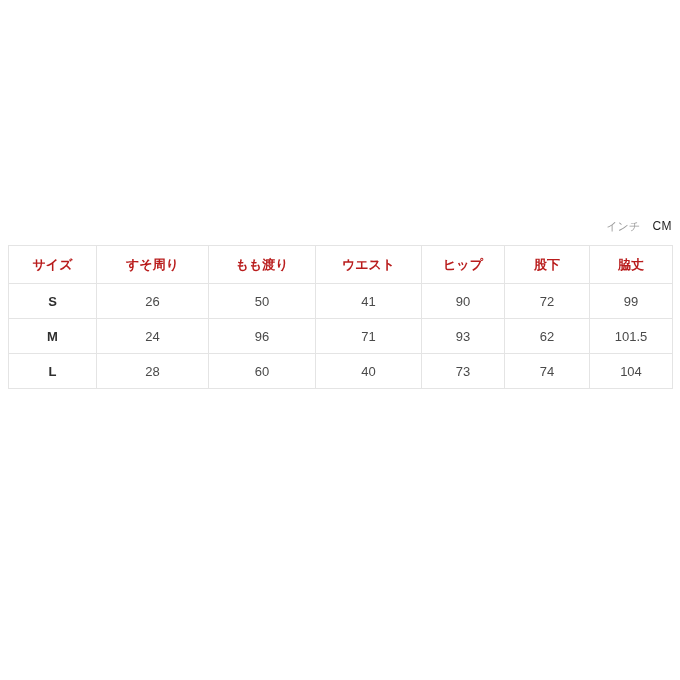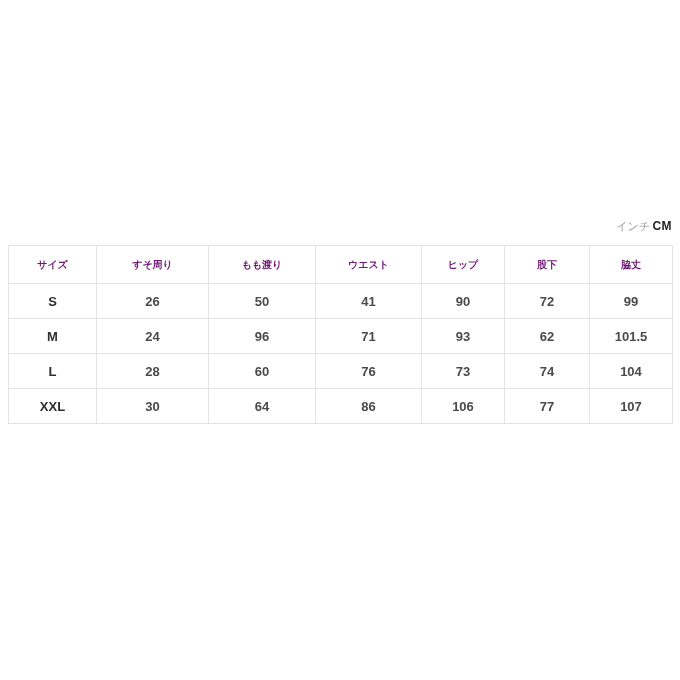--- a/index.html
+++ b/index.html
@@ -16,33 +16,33 @@
     height: 680px;
     background: #ffffff;
   }
   
   .unit-toggle {
     position: absolute;
     top: 219px;
     right: 8px;
     display: flex;
     align-items: baseline;
-    gap: 2px;
+    gap: 12px;
   }
   .unit-inch {
     font-size: 11px;
     color: #9b9b9b;
     font-weight: 400;
     cursor: pointer;
     letter-spacing: 0.2px;
   }
   .unit-cm {
     font-size: 12px;
     color: #1f1f1f;
-    font-weight: 700;
+    font-weight: 400;
     cursor: pointer;
     letter-spacing: 0.4px;
   }
   
   table.size-chart {
     position: absolute;
     top: 245px;
     left: 8px;
     width: 664px;
     border-collapse: collapse;
@@ -50,28 +50,28 @@
   }
   table.size-chart th,
   table.size-chart td {
     border: 1px solid #e4e4e4;
     text-align: center;
     vertical-align: middle;
     background: #ffffff;
   }
   table.size-chart thead th {
     height: 38px;
-    font-size: 10px;
+    font-size: 13px;
     font-weight: 700;
-    color: #701a75;
+    color: #b91c1c;
   }
   table.size-chart tbody td {
     height: 35px;
     font-size: 13px;
-    font-weight: 700;
+    font-weight: 400;
     color: #4a4a4a;
   }
   table.size-chart tbody td.size-label {
     font-weight: 700;
     color: #2e2e2e;
   }
   
   col.c-size  { width: 88px;  }
   col.c-hem   { width: 112px; }
   col.c-thigh { width: 107px; }
@@ -127,30 +127,21 @@
         <td>96</td>
         <td>71</td>
         <td>93</td>
         <td>62</td>
         <td>101.5</td>
       </tr>
       <tr>
         <td class="size-label">L</td>
         <td>28</td>
         <td>60</td>
-        <td>76</td>
+        <td>40</td>
         <td>73</td>
         <td>74</td>
         <td>104</td>
-      </tr>
-      <tr>
-        <td class="size-label">XXL</td>
-        <td>30</td>
-        <td>64</td>
-        <td>86</td>
-        <td>106</td>
-        <td>77</td>
-        <td>107</td>
       </tr>
     </tbody>
   </table>
 
 </div>
 
 </body></html>

